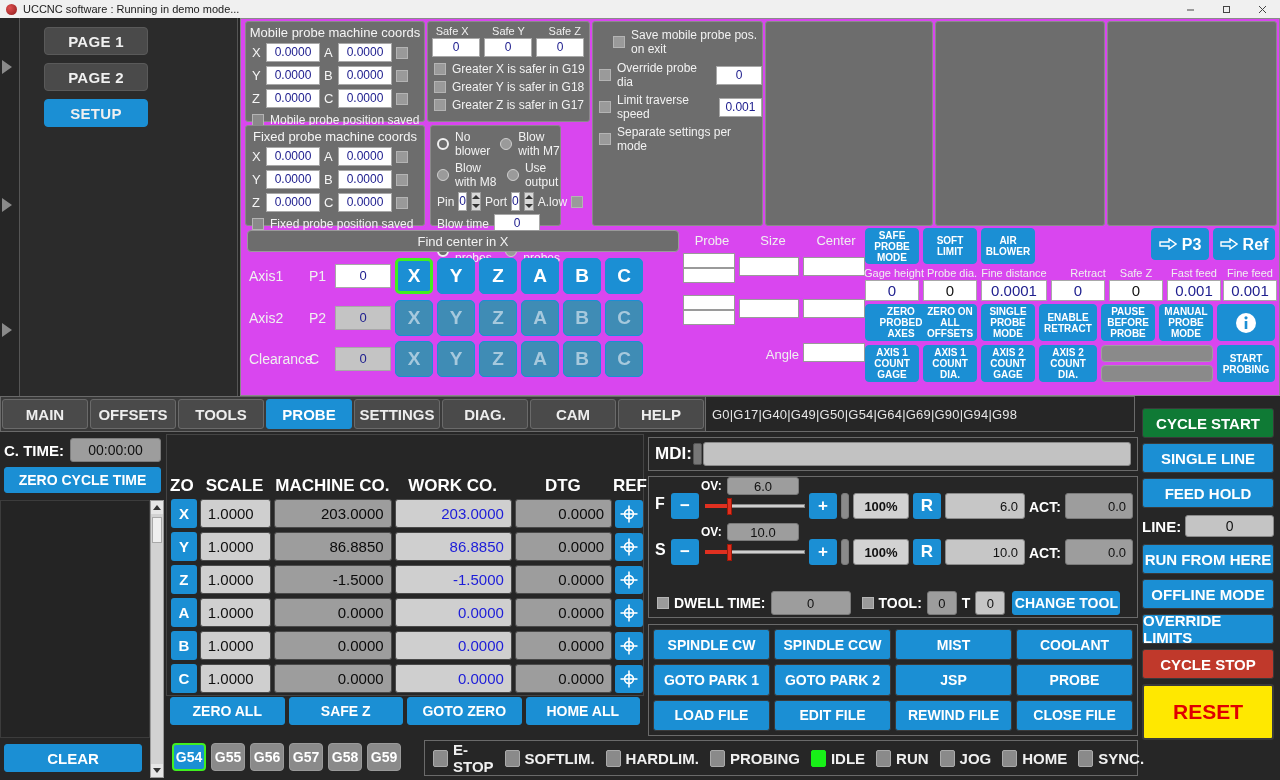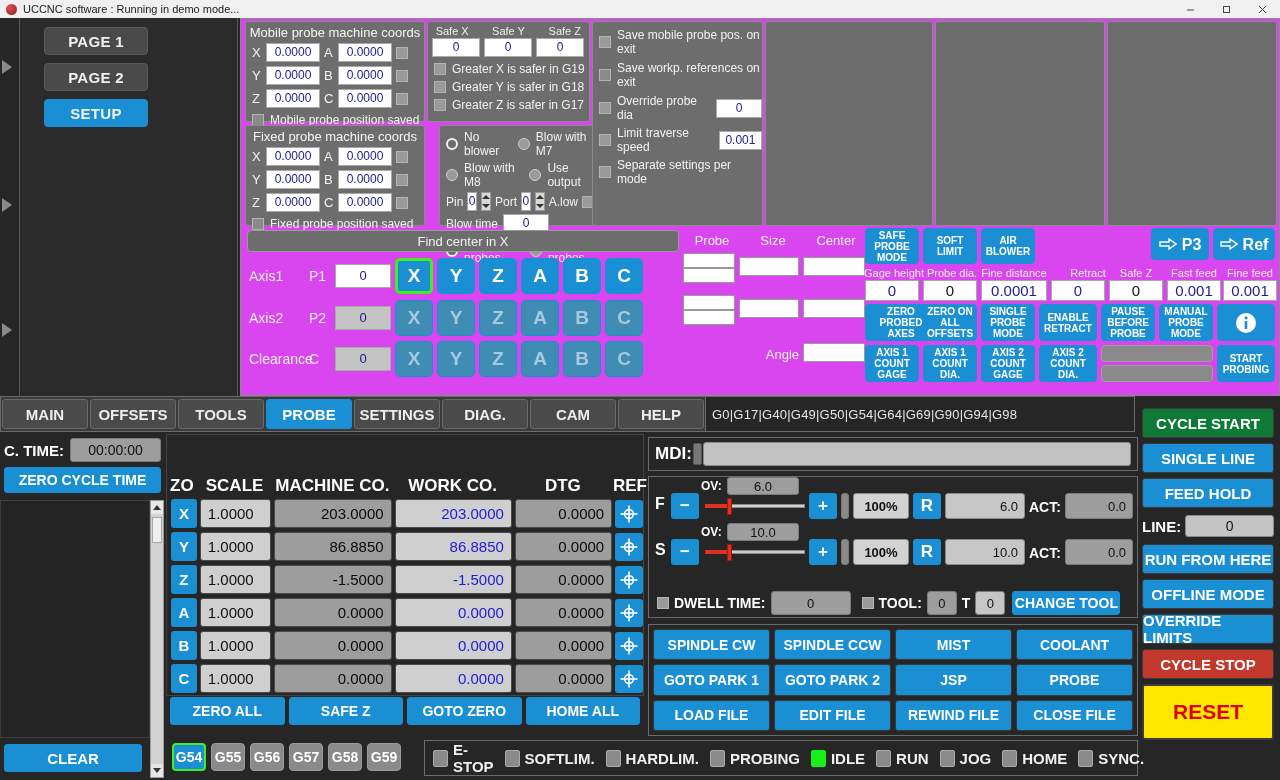--- a/index.html
+++ b/index.html
@@ -395,21 +395,21 @@
         <div class="chkline" style="margin:4px 0 0 6px;">
           <span class="chkbox"></span>
           <span>Greater Y is safer in G18</span>
         </div>
         <div class="chkline" style="margin:4px 0 0 6px;">
           <span class="chkbox"></span>
           <span>Greater Z is safer in G17</span>
         </div>
       </div>
 
-      <div class="pg-box" style="left:198px; top:106px; width:156px; height:101px;">
+      <div class="pg-box" style="left:189px; top:106px; width:131px; height:101px;">
         <div style="display:flex; gap:10px; padding:4px 0 0 6px;">
           <span class="chkline">
             <span class="radio sel"></span>
             <span>No blower</span>
           </span>
           <span class="chkline">
             <span class="radio"></span>
             <span>Blow with M7</span>
           </span>
         </div>
@@ -449,27 +449,23 @@
             <span>Tool probes</span>
           </span>
           <span class="chkline">
             <span class="radio"></span>
             <span>All probes</span>
           </span>
         </div>
       </div>
 
       <div class="pg-box" style="left:351px; top:2px; width:171px; height:205px;">
-        <div class="chkline" style="margin:6px 0 0 6px;">
+        <div class="chkline" style="margin:6px 0 0 20px;">
           <span class="chkbox"></span>
           <span>Save mobile probe pos. on exit</span>
-        </div>
-        <div class="chkline" style="margin:5px 0 0 6px;">
-          <span class="chkbox dim"></span>
-          <span>Save workp. references on exit</span>
         </div>
         <div class="chkline" style="margin:5px 0 0 6px;">
           <span class="chkbox"></span>
           <span>Override probe dia</span>
           <span class="numinput" style="width:50px;margin-left:3px;">0</span>
         </div>
         <div class="chkline" style="margin:4px 0 0 6px;">
           <span class="chkbox"></span>
           <span>Limit traverse speed</span>
           <span class="numinput" style="width:50px;margin-left:3px;">0.001</span>

